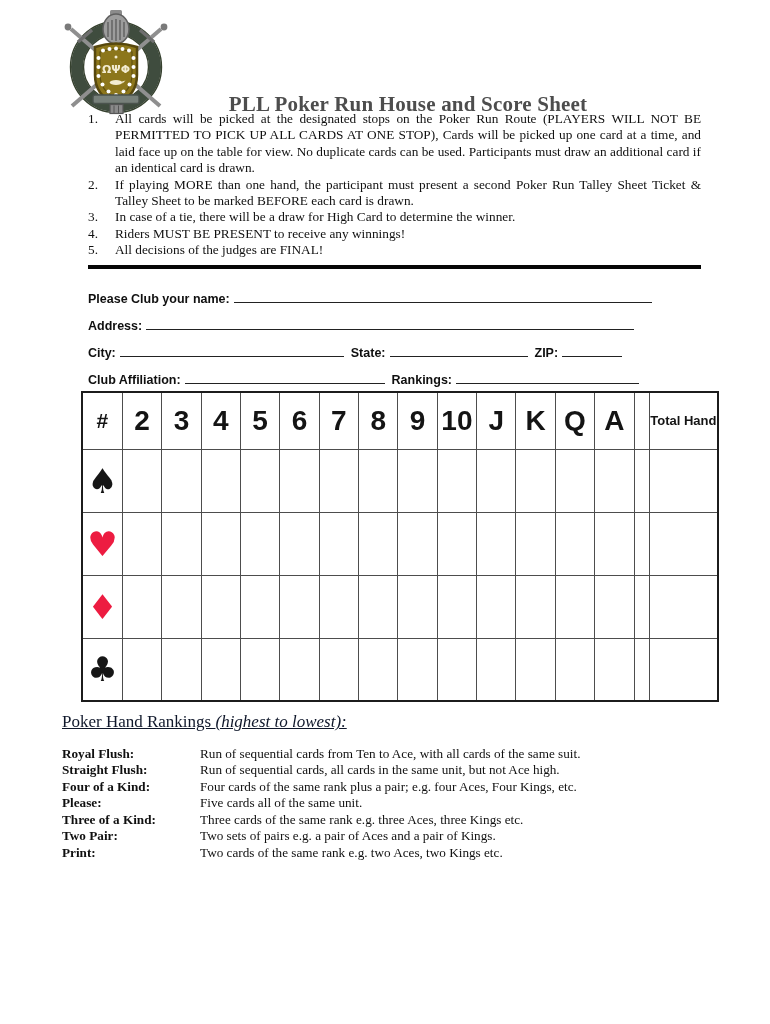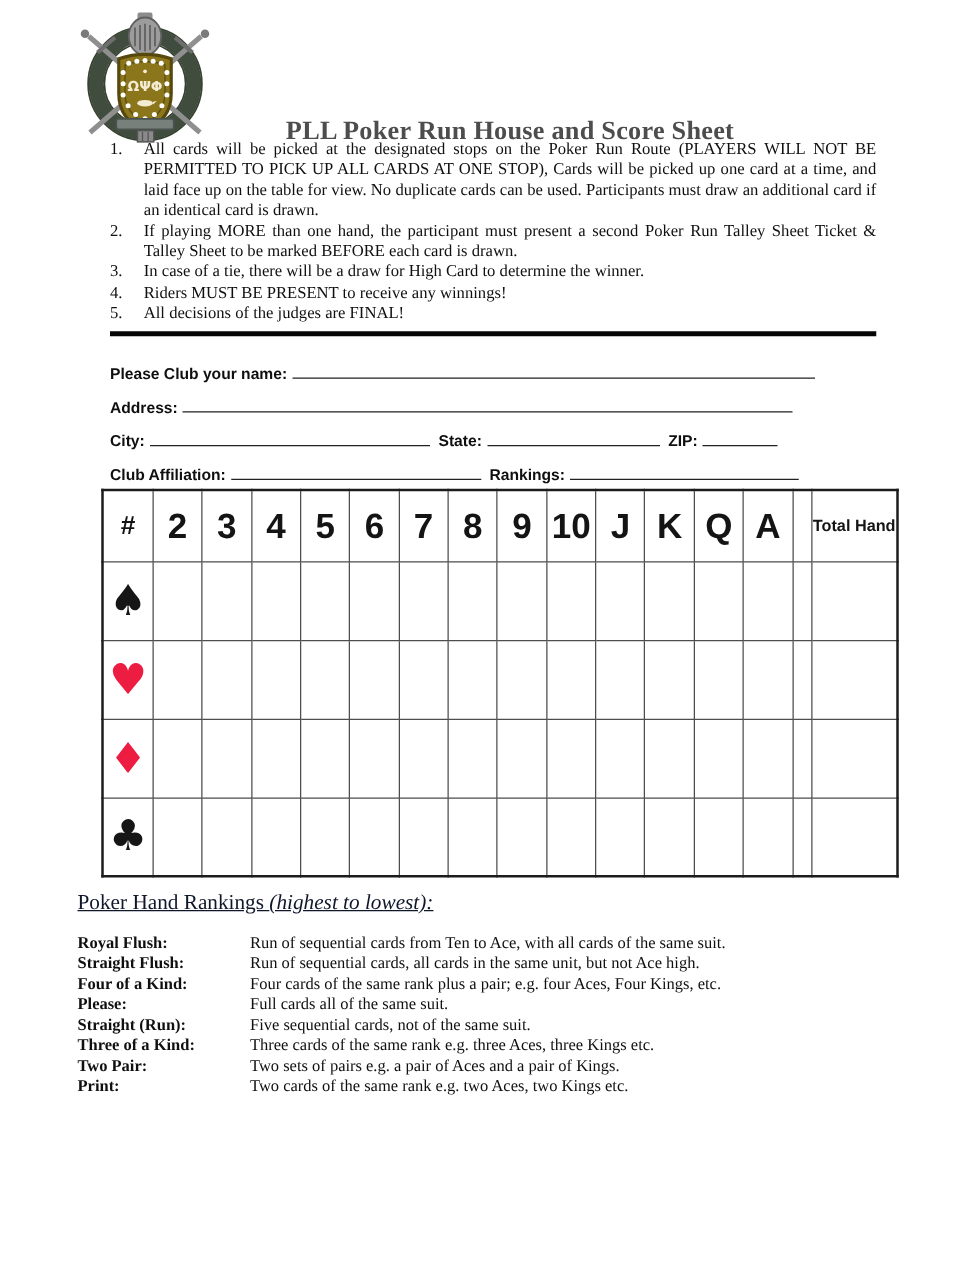--- a/index.html
+++ b/index.html
@@ -282,18 +282,17 @@
   </tbody>
     </table>
 </div>
 
 <div class="rank-heading"><span>Poker Hand Rankings </span><span class="it">(highest to lowest):</span></div>
 
 <div class="rankings">
   <div class="rank-row"><span class="term">Royal Flush:</span><span>Run of sequential cards from Ten to Ace, with all cards of the same suit.</span></div>
   <div class="rank-row"><span class="term">Straight Flush:</span><span>Run of sequential cards, all cards in the same unit, but not Ace high.</span></div>
   <div class="rank-row"><span class="term">Four of a Kind:</span><span>Four cards of the same rank plus a pair; e.g. four Aces, Four Kings, etc.</span></div>
-  <div class="rank-row"><span class="term">Please:</span><span>Full cards all of the same suit.</span></div>
-  <div class="rank-row"><span class="term">Straight (Run):</span><span>Five sequential cards, not of the same suit.</span></div>
+  <div class="rank-row"><span class="term">Please:</span><span>Five cards all of the same unit.</span></div>
   <div class="rank-row"><span class="term">Three of a Kind:</span><span>Three cards of the same rank e.g. three Aces, three Kings etc.</span></div>
   <div class="rank-row"><span class="term">Two Pair:</span><span>Two sets of pairs e.g. a pair of Aces and a pair of Kings.</span></div>
   <div class="rank-row"><span class="term">Print:</span><span>Two cards of the same rank e.g. two Aces, two Kings etc.</span></div>
 </div>
 
 </body></html>

